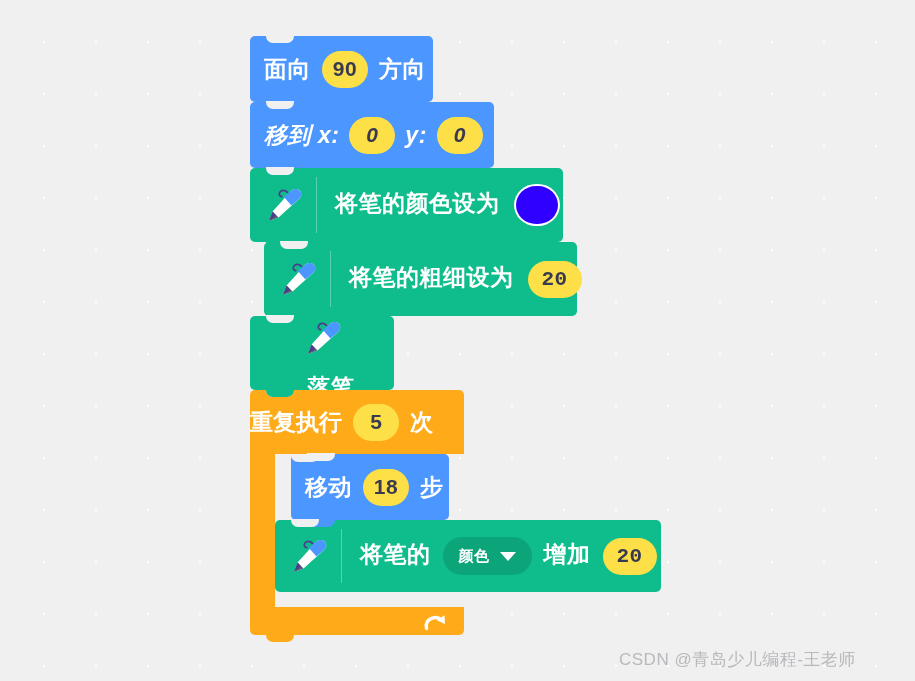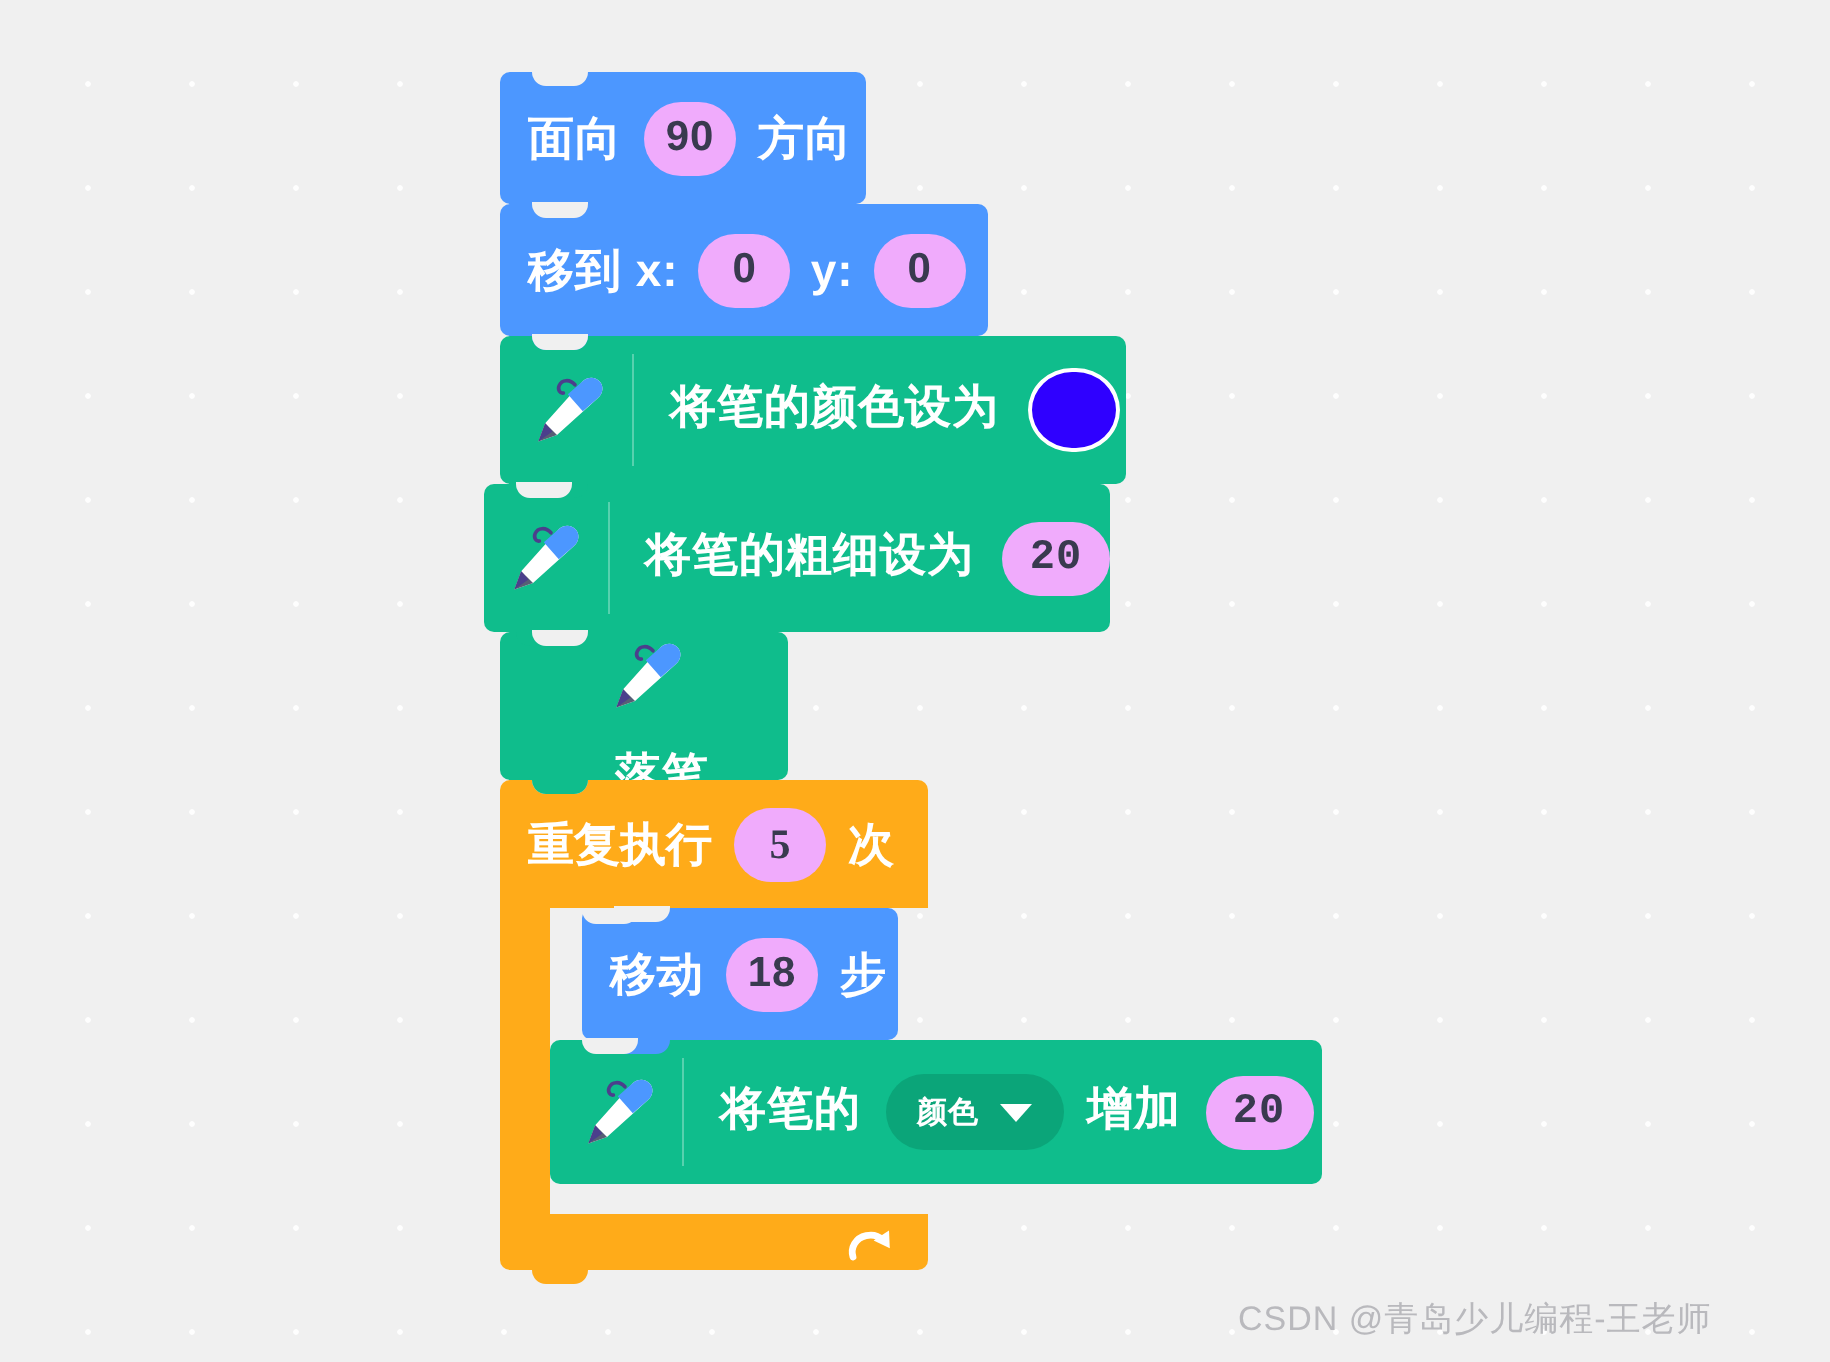--- a/index.html
+++ b/index.html
@@ -69,21 +69,21 @@
 
   
   .motion  { background: #4c97ff; }
   .pen     { background: #0fbd8c; }
 
   
   .oval {
     display: inline-flex;
     align-items: center;
     justify-content: center;
-    background: #f0abfc;
+    background: #fde047;
     color: #393a4f;
     border-radius: 999px;
     font-size: 21px;
     font-weight: bold;
     min-width: 46px;
     height: 37px;
     padding: 0 10px;
     box-sizing: border-box;
   }
   .oval.wide { min-width: 54px; }
@@ -145,25 +145,23 @@
     top: 390px;
     width: 214px;
     height: 245px;
   }
   .c-top {
     position: absolute; left: 0; top: 0;
     width: 214px; height: 64px;
     background: #ffab19;
     border-radius: 5px 5px 0 0;
     display: flex; align-items: center;
-    padding-left: 14px;
     box-sizing: border-box;
     color: #fff; font-size: 23px; font-weight: bold;
     gap: 11px;
-    font-family: Liberation Serif, serif;
   }
   .c-top::before {
     content: ""; position: absolute;
     left: 16px; top: -1px; width: 28px; height: 8px;
     background: #f0f0f0; border-radius: 0 0 7px 7px;
   }
   .c-arm {
     position: absolute; left: 0; top: 64px;
     width: 25px; height: 153px;
     background: #ffab19;
@@ -209,21 +207,21 @@
 <body>
 
 <div id="canvas">
 
   <div class="block stackblk motion" id="blk-point-direction" style="left:250px; top:36px; width:183px; height:66px; padding-left:14px; gap:11px;">
     <span class="lbl">面向</span>
     <span class="oval">90</span>
     <span class="lbl">方向</span>
   </div>
 
-  <div class="block stackblk motion" id="blk-go-to-xy" style="left:250px; top:102px; width:244px; height:66px; padding-left:14px; gap:10px;">
+  <div class="block stackblk motion" id="blk-go-to-xy" style="left:250px; top:102px; width:244px; height:66px; padding-left:14px; gap:10px;font-style:italic;">
     <span class="lbl">移到 x:</span>
     <span class="oval">0</span>
     <span class="lbl">y:</span>
     <span class="oval">0</span>
   </div>
 
   <div class="block stackblk pen" id="blk-set-pen-color" style="left:250px; top:168px; width:313px; height:74px;">
     <span class="penicon">
       <svg width="44" height="44" viewBox="0 0 44 44">
         <path d="M30.5 7.5c2.6-2.3 6.3-2.1 8.4.3 2.1 2.4 1.7 6-.9 8.2L17.5 34.5l-9.3 3.2 3.4-9.1z" fill="#ffffff"></path>
@@ -233,21 +231,21 @@
         <path d="M26.5 9.4c-2.6-3-6.6-2.6-7.9.3-1 2.3.6 4.1 2.1 3.8" fill="none" stroke="#4b3f8c" stroke-width="1.8" stroke-linecap="round"></path>
       </svg>
     </span>
     <span class="divider"></span>
     <span class="penbody">
       <span class="lbl">将笔的颜色设为</span>
       <span class="swatch" style="background: rgb(47, 0, 255);"></span>
     </span>
   </div>
 
-  <div class="block stackblk pen" id="blk-set-pen-size" style="left:242px; top:242px; width:313px; height:74px;justify-content:flex-end;">
+  <div class="block stackblk pen" id="blk-set-pen-size" style="left:264px; top:242px; width:313px; height:74px;">
     <span class="penicon">
       <svg width="44" height="44" viewBox="0 0 44 44">
         <path d="M30.5 7.5c2.6-2.3 6.3-2.1 8.4.3 2.1 2.4 1.7 6-.9 8.2L17.5 34.5l-9.3 3.2 3.4-9.1z" fill="#ffffff"></path>
         <path d="M30.5 7.5c2.6-2.3 6.3-2.1 8.4.3 2.1 2.4 1.7 6-.9 8.2l-7.6 6.6-7.5-8.5z" fill="#4c97ff"></path>
         <path d="M11.6 28.6l-3.4 9.1 9.3-3.2z" fill="#575e75"></path>
         <path d="M8.2 37.7l3.4-9.1 3.6 4.2z" fill="#4b3f8c"></path>
         <path d="M26.5 9.4c-2.6-3-6.6-2.6-7.9.3-1 2.3.6 4.1 2.1 3.8" fill="none" stroke="#4b3f8c" stroke-width="1.8" stroke-linecap="round"></path>
       </svg>
     </span>
     <span class="divider"></span>

